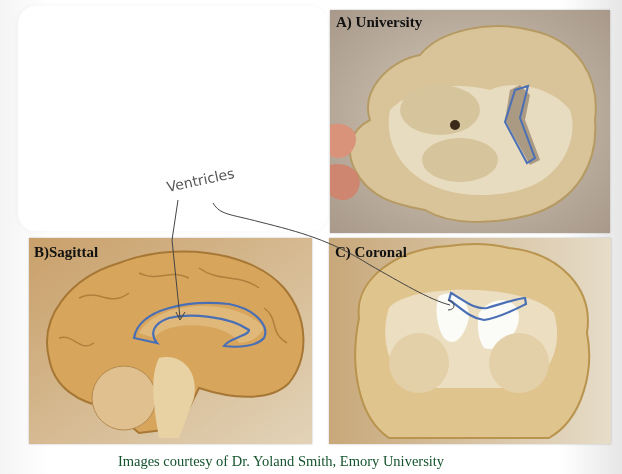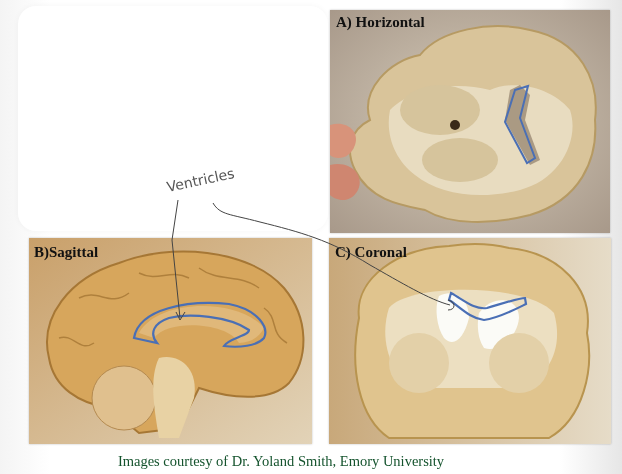--- a/index.html
+++ b/index.html
@@ -56,21 +56,21 @@
     <ellipse cx="110" cy="100" rx="40" ry="25" fill="#d6c49c"></ellipse>
     <ellipse cx="130" cy="150" rx="38" ry="22" fill="#d6c49c"></ellipse>
     <circle cx="125" cy="115" r="5" fill="#3a2a1a"></circle>
     <path d="M180,80 L190,75 L200,85 L195,110 L210,150 L200,155 L175,110 Z" fill="#6b5845" opacity="0.5"></path>
 
     <path d="M185,80 L198,76 L190,108 L205,148 L197,153 L175,112 Z" fill="none" stroke="#4a6fb5" stroke-width="2"></path>
 
     <path d="M0,115 C15,110 30,120 25,135 C20,150 5,150 0,145 Z" fill="#d8937a"></path>
     <path d="M0,155 C20,150 35,165 28,180 C20,195 5,190 0,185 Z" fill="#cf8670"></path>
   </svg>
-  <span class="panel-label" style="left:6px; top:4px;">A) Horizontal</span>
+  <span class="panel-label" style="left:6px; top:4px;">A) University</span>
 </div>
 
 <div class="panel" id="panel-b">
   <svg width="283" height="206" viewBox="0 0 283 206">
     <defs>
       <linearGradient id="bgB" x1="0" y1="0" x2="1" y2="1">
         <stop offset="0%" stop-color="#c9a06a"></stop>
         <stop offset="100%" stop-color="#e2d3b8"></stop>
       </linearGradient>
     </defs>

